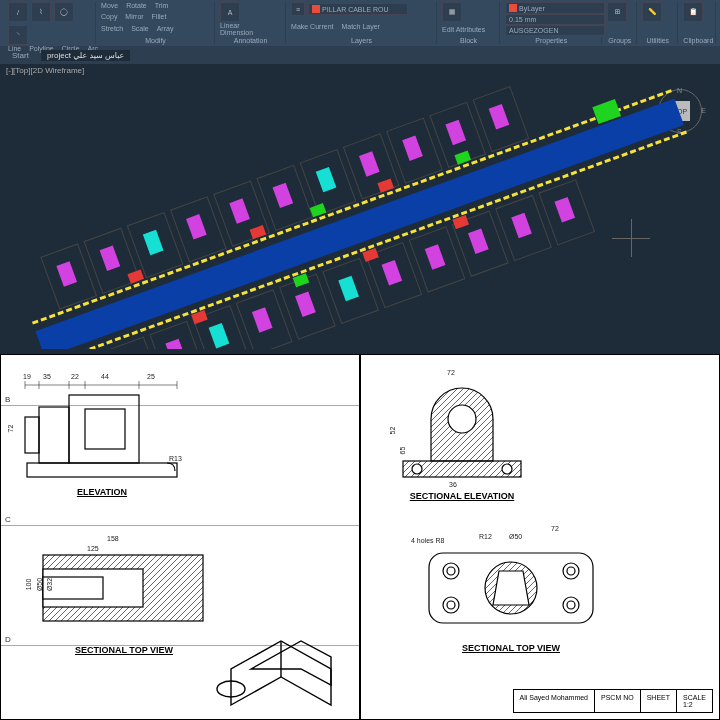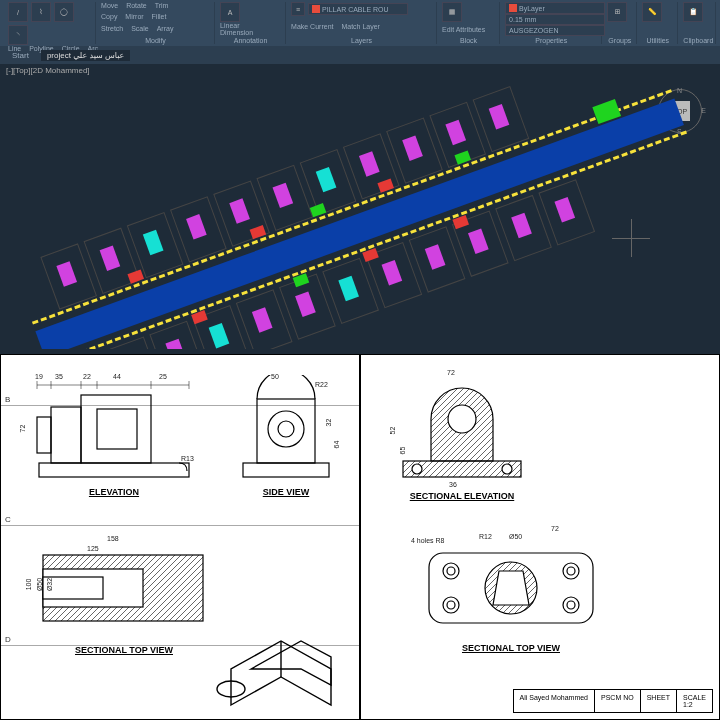--- a/index.html
+++ b/index.html
@@ -147,21 +147,21 @@
           <div class="ricon">📋</div>
         </div>
       <div class="rlabel">Clipboard</div>
     </div>
   </div>
 
   <div class="tabbar">
     <span class="tab">Start</span>
     <span class="tab active">project عباس سيد علي</span>
   </div>
-  <div class="viewtitle">[-][Top][2D Mohammed]</div>
+  <div class="viewtitle">[-][Top][2D Wireframe]</div>
 
   <div class="canvas">
     <div class="viewcube">
       <div class="ring"></div>
       <div class="face">TOP</div>
       <span style="position:absolute;top:-2px;left:19px;color:#888;font-size:7px">N</span>
       <span style="position:absolute;bottom:-2px;left:19px;color:#888;font-size:7px">S</span>
       <span style="position:absolute;top:18px;right:-4px;color:#888;font-size:7px">E</span>
       <span style="position:absolute;top:18px;left:-6px;color:#888;font-size:7px">W</span>
     </div>
@@ -234,21 +234,21 @@
 <div class="drawings">
 
   <div class="sheet left">
     <div class="grid-h" style="top:50px"></div>
       <div class="grid-h" style="top:170px"></div>
       <div class="grid-h" style="top:290px"></div>
     <span class="gl" style="left:4px;top:40px">B</span>
     <span class="gl" style="left:4px;top:160px">C</span>
     <span class="gl" style="left:4px;top:280px">D</span>
 
-    <div class="fig" style="left:28px;top:20px;width:170px">
+    <div class="fig" style="left:16px;top:20px;width:170px">
       <svg width="170" height="110" viewBox="0 0 170 110">
         <g stroke="#000" fill="none" stroke-width="1.2">
           <rect x="10" y="88" width="150" height="14"></rect>
           <rect x="22" y="32" width="30" height="56"></rect>
           <rect x="8" y="42" width="14" height="36"></rect>
           <rect x="52" y="20" width="70" height="68"></rect>
           <rect x="68" y="34" width="40" height="40"></rect>
           <path d="M150 88 q8 0 8 8"></path>
         </g>
         <g stroke="#000" stroke-width="0.5">
@@ -264,36 +264,20 @@
       <span class="dim" style="left:6px;top:-2px">19</span>
       <span class="dim" style="left:26px;top:-2px">35</span>
       <span class="dim" style="left:54px;top:-2px">22</span>
       <span class="dim" style="left:84px;top:-2px">44</span>
       <span class="dim" style="left:130px;top:-2px">25</span>
       <span class="dim" style="left:-10px;top:50px;transform:rotate(-90deg)">72</span>
       <span class="dim" style="left:152px;top:80px">R13</span>
       <div class="lbl" style="margin-top:2px">ELEVATION</div>
     </div>
 
-    <div class="fig" style="left:230px;top:20px;width:110px">
-      <svg width="110" height="110" viewBox="0 0 110 110">
-        <g stroke="#000" fill="none" stroke-width="1.2">
-          <rect x="12" y="88" width="86" height="14"></rect>
-          <rect x="26" y="24" width="58" height="64"></rect>
-          <circle cx="55" cy="54" r="18"></circle>
-            <circle cx="55" cy="54" r="8"></circle>
-          <path d="M26 24 a29 29 0 0 1 58 0"></path>
-        </g>
-      </svg>
-      <span class="dim" style="left:40px;top:-2px">50</span>
-      <span class="dim" style="left:84px;top:6px">R22</span>
-      <span class="dim" style="left:94px;top:44px;transform:rotate(-90deg)">32</span>
-      <span class="dim" style="left:102px;top:66px;transform:rotate(-90deg)">64</span>
-      <div class="lbl" style="margin-top:2px">SIDE VIEW</div>
-    </div>
 
     <div class="fig" style="left:28px;top:178px;width:190px">
       <svg width="190" height="110" viewBox="0 0 190 110">
         <defs>
             <pattern id="h1" width="6" height="6" patternUnits="userSpaceOnUse">
               <path d="M0 6 L6 0" stroke="#000" stroke-width="0.6"></path>
             </pattern>
           </defs>
         <g stroke="#000" stroke-width="1.2">
           <rect x="14" y="22" width="160" height="66" fill="url(#h1)"></rect>

